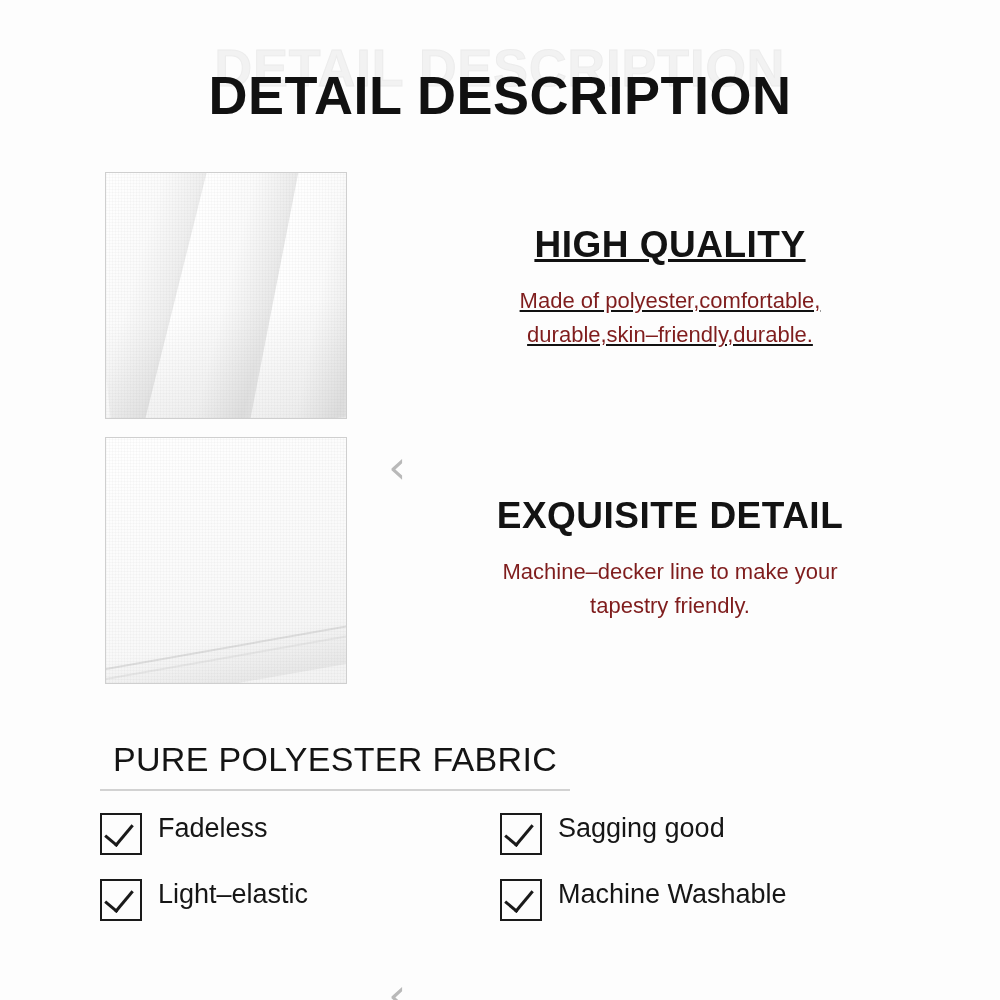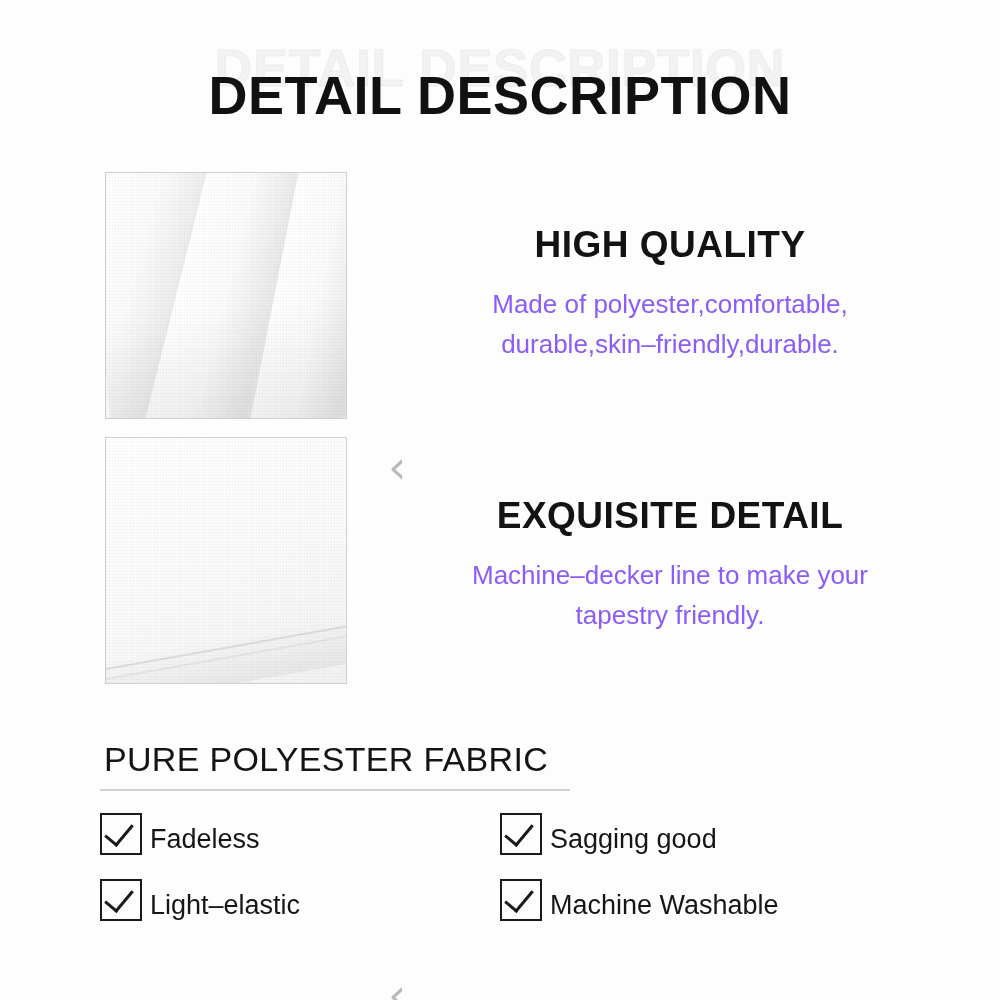--- a/index.html
+++ b/index.html
@@ -163,55 +163,55 @@
   }
   .feature-title {
     font-size: 37px;
     font-weight: bold;
     letter-spacing: 0.5px;
     color: #131313;
     margin: 0 0 18px 0;
     white-space: nowrap;
   }
   .feature-desc {
-    font-size: 26px;
+    font-size: 22px;
     line-height: 1.55;
-    color: #8b5cf6;
+    color: #7f1d1d;
     margin: 0;
   }
 
   
   .fabric {
     position: absolute;
     left: 100px;
     top: 740px;
     width: 810px;
   }
   .fabric-title {
     font-size: 34px;
     font-weight: normal;
     letter-spacing: 0.3px;
     color: #141414;
-    margin: 0 0 10px 4px;
+    margin: 0 0 10px 13px;
   }
   .fabric-rule {
     width: 470px;
     height: 2px;
     background: #d2d2d2;
     margin-bottom: 22px;
   }
   .fabric-grid {
     display: grid;
     grid-template-columns: 400px 400px;
     row-gap: 24px;
   }
   .fabric-item {
     display: flex;
-    align-items: flex-end;
-    gap: 8px;
+    align-items: flex-start;
+    gap: 16px;
   }
   .checkbox {
     width: 38px;
     height: 38px;
     border: 2px solid #1a1a1a;
     position: relative;
     flex: none;
   }
   .checkbox::after {
     content: "";
@@ -242,21 +242,21 @@
 
   <div class="feature" style="top:172px;height:250px;">
     <div class="feature-photo photo-1" style="left:105px;top:0;">
       <div class="fold a"></div>
       <div class="fold b"></div>
       <div class="fold c"></div>
       <div class="fold shade"></div>
       <div class="weave"></div>
     </div>
     <div class="chevron" style="left:388px;top:272px;">‹</div>
-    <div class="feature-text" style="left:430px;top:52px;width:480px;">
+    <div class="feature-text" style="left:430px;top:52px;width:480px;text-decoration:underline;">
       <h2 class="feature-title">HIGH QUALITY</h2>
       <p class="feature-desc">Made of polyester,comfortable,</p>
       <p class="feature-desc">durable,skin–friendly,durable.</p>
     </div>
   </div>
 
   <div class="feature" style="top:437px;height:250px;">
     <div class="feature-photo photo-2" style="left:105px;top:0;">
       <div class="hem-shadow"></div>
       <div class="hem-line"></div>

